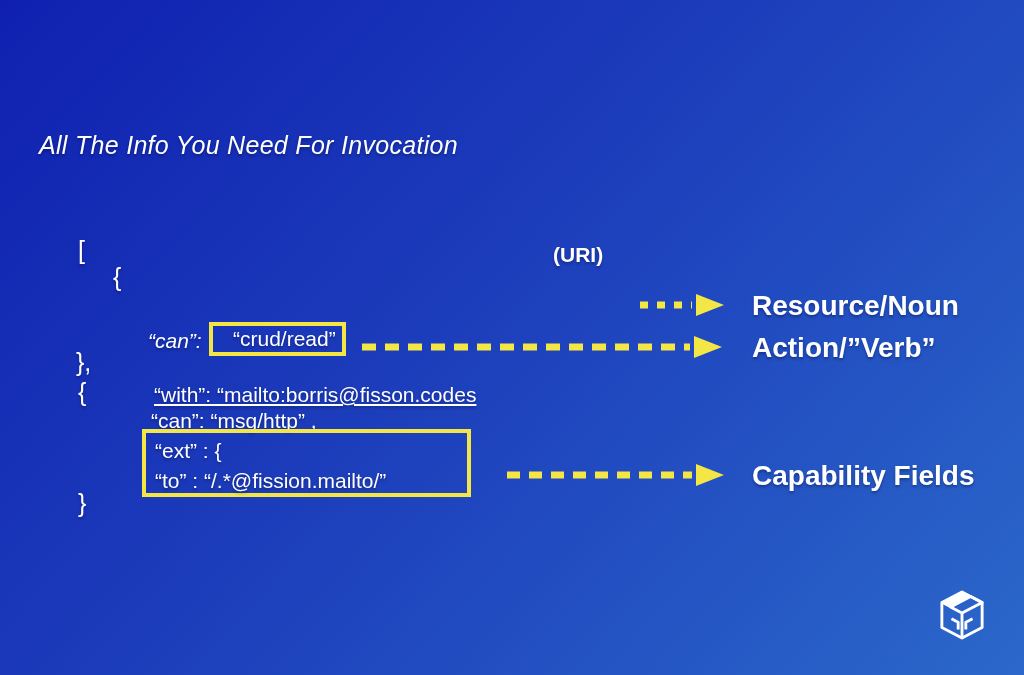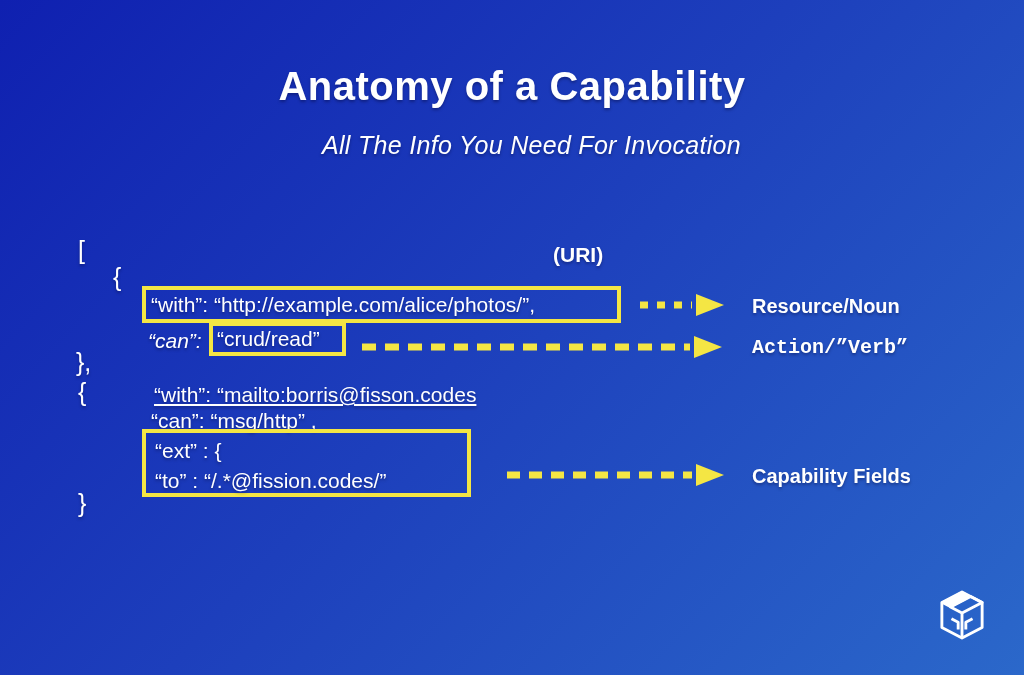--- a/index.html
+++ b/index.html
@@ -17,21 +17,21 @@
 
   .title {
     left: 0; right: 0; top: 64px;
     text-align: center;
     font-size: 40px;
     font-weight: 800;
     letter-spacing: 0.5px;
   }
   .subtitle {
     left: 16px; right: 0; top: 131px;
-    text-align: center;
+    text-align: left;
     font-size: 25px;
     font-style: italic;
     font-weight: 500;
     letter-spacing: 0.3px;
     margin-left: 23px;
   }
 
   .code {
     font-size: 21px;
     line-height: 24px;
@@ -44,78 +44,74 @@
     border: 4px solid var(--highlight,#f4e644);
     display: flex;
     align-items: center;
   }
   .uri-note {
     font-size: 21px;
     font-weight: 700;
   }
 
   .annot-label {
-    font-size: 20px;
+    font-size: 28px;
     font-weight: 700;
     line-height: 24px;
   }
   .arrow { color: var(--highlight,#f4e644); display:block; }
 </style>
 </head>
 <body>
 
 <div class="slide">
 
-  <div class="abs title shadowed">Anatomy of a Capability</div>
   <div class="abs subtitle shadowed">All The Info You Need For Invocation</div>
 
   <div class="abs code brace shadowed" style="left:78px; top:237px;">[</div>
   <div class="abs code brace shadowed" style="left:113px; top:264px;">{</div>
 
   <div class="abs uri-note shadowed" style="left:553px; top:243px;">(URI)</div>
 
-  <div class="abs hl-box" style="left:142px; top:286px; width:479px; height:37px;">
-    <span class="code shadowed" style="padding-left:5px;">“with”: “http://example.com/alice/photos/”,</span>
-  </div>
 
   <div class="abs code shadowed" style="left:148px; top:329px;font-style:italic;">“can”:</div>
   <div class="abs hl-box" style="left:209px; top:322px; width:137px; height:34px;">
-    <span class="code shadowed" style="padding-left:4px;">“crud/read”</span>
+    <span class="code shadowed" style="padding-left:20px;">“crud/read”</span>
   </div>
 
   <div class="abs code brace shadowed" style="left:76px; top:349px;">},</div>
   <div class="abs code brace shadowed" style="left:78px; top:379px;">{</div>
 
   <div class="abs code shadowed" style="left:154px; top:383px;text-decoration:underline;">“with”: “mailto:borris@fisson.codes</div>
   <div class="abs code shadowed" style="left:151px; top:409px;">“can”: “msg/http” ,</div>
 
   <div class="abs hl-box" style="left:142px; top:429px; width:329px; height:68px; align-items:flex-start;">
     <div style="padding:3px 0 0 9px;">
       <div class="code shadowed" style="line-height:30px;">“ext” : {</div>
-      <div class="code shadowed" style="line-height:30px;">“to” : “/.*@fission.codes/”</div>
+      <div class="code shadowed" style="line-height:30px;">“to” : “/.*@fission.mailto/”</div>
     </div>
   </div>
 
   <div class="abs code brace shadowed" style="left:78px; top:490px;">}</div>
 
   <svg class="abs arrow" style="left:636px; top:293px;" width="92" height="24" viewBox="0 0 92 24">
     <line x1="4" y1="12" x2="56" y2="12" stroke="currentColor" stroke-width="7" stroke-dasharray="8 9"></line>
     <polygon points="60,1 60,23 88,12" fill="currentColor"></polygon>
   </svg>
   <svg class="abs arrow" style="left:356px; top:335px;" width="372" height="24" viewBox="0 0 372 24">
     <line x1="6" y1="12" x2="334" y2="12" stroke="currentColor" stroke-width="7" stroke-dasharray="14 9"></line>
     <polygon points="338,1 338,23 366,12" fill="currentColor"></polygon>
   </svg>
   <svg class="abs arrow" style="left:503px; top:463px;" width="227" height="24" viewBox="0 0 227 24">
     <line x1="4" y1="12" x2="189" y2="12" stroke="currentColor" stroke-width="7" stroke-dasharray="13 9"></line>
     <polygon points="193,1 193,23 221,12" fill="currentColor"></polygon>
   </svg>
 
   <div class="abs annot-label shadowed" style="left:752px; top:294px;">Resource/Noun</div>
-  <div class="abs annot-label shadowed" style="left:752px; top:336px;font-family:Liberation Mono, monospace;">Action/”Verb”</div>
+  <div class="abs annot-label shadowed" style="left:752px; top:336px;">Action/”Verb”</div>
   <div class="abs annot-label shadowed" style="left:752px; top:464px;">Capability Fields</div>
 
   <svg class="abs" style="left:939px; top:590px;" width="46" height="50" viewBox="0 0 48 52">
     <g fill="none" stroke="#ffffff" stroke-width="3" stroke-linejoin="round">
       <path d="M24 2 L45 13 L45 39 L24 50 L3 39 L3 13 Z"></path>
       <path d="M12 17.7 L33 6.7 L45 13 L24 24 Z"></path>
       <path d="M24 24 L24 50"></path>
       <path d="M13 30 L20 33.5 L20 41"></path>
       <path d="M35 30 L28 33.5 L28 41"></path>
     </g>

